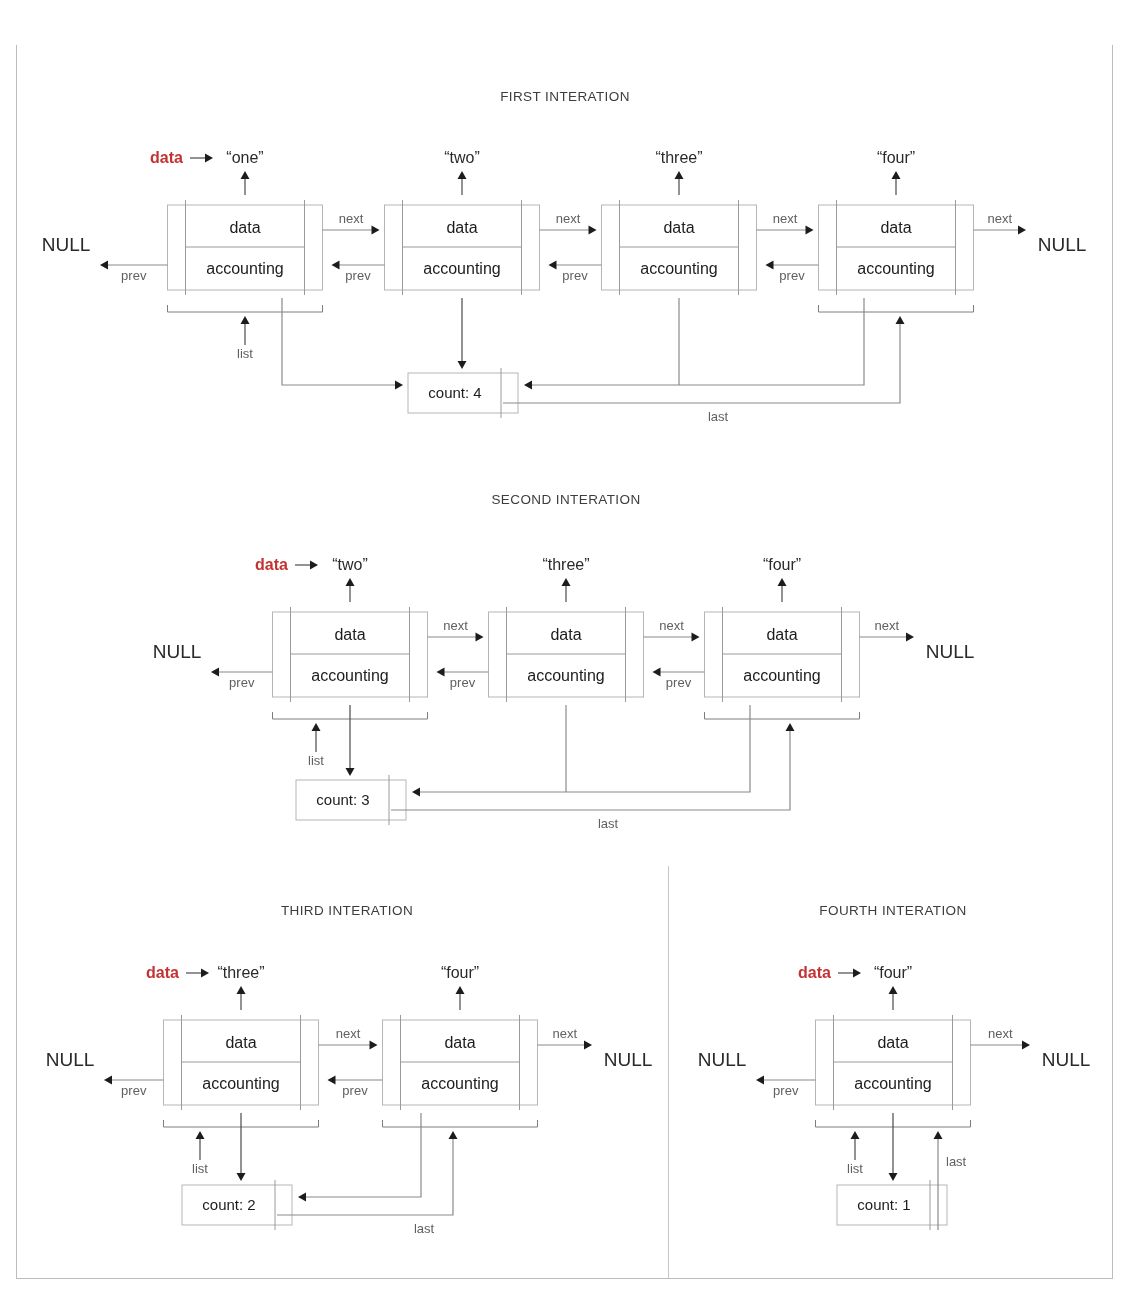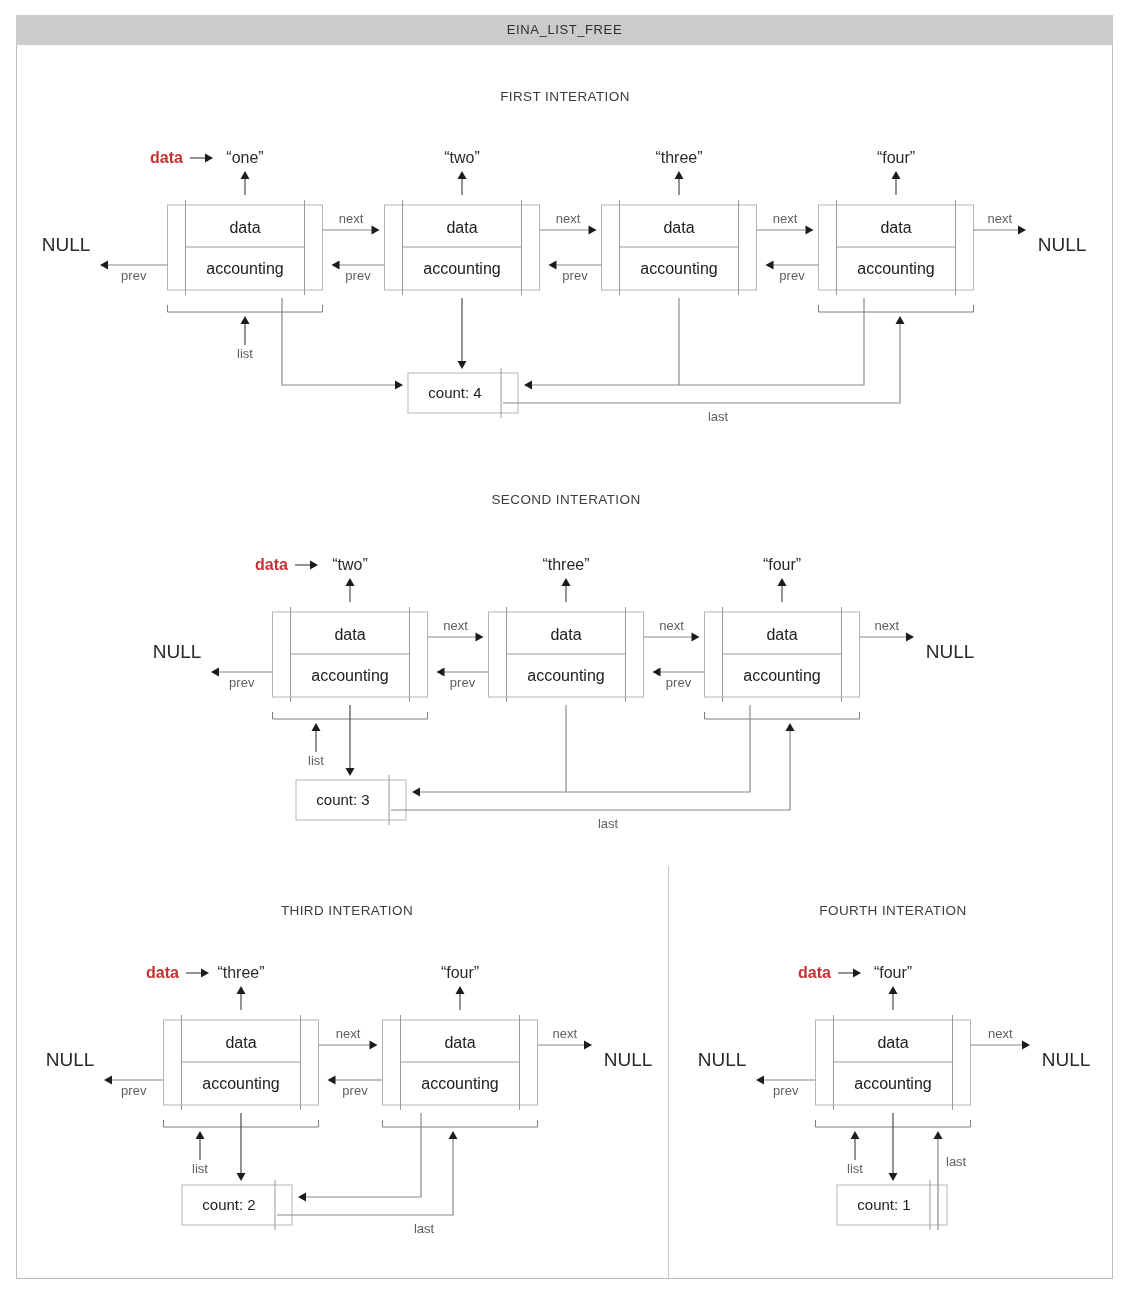--- a/index.html
+++ b/index.html
@@ -24,23 +24,20 @@
   .in{stroke:#9a9a9a;fill:none;stroke-width:1;}
   .br{stroke:#7d7d7d;fill:none;stroke-width:1;}
   .ln{stroke:#8a8a8a;fill:none;stroke-width:1.2;}
   .dk{stroke:#4a4a4a;fill:none;stroke-width:1.2;}
   .hd{fill:#1c1c1c;stroke:none;}
 </style>
 </head>
 <body>
 
 <div class="page">
-  <div class="header-bar">
-    <span>EINA_LIST_FREE</span>
-  </div>
   <div class="frame"></div>
   <div class="divider"></div>
   <svg id="diagram" width="1130" height="1296" viewBox="0 0 1130 1296">
       <g>
         <text x="565" y="101" class="tt" text-anchor="middle">FIRST INTERATION</text>
         <rect x="167.5" y="205" width="155" height="85" class="bx"></rect>
         <line x1="185.5" y1="200" x2="185.5" y2="295" class="in"></line>
         <line x1="304.5" y1="200" x2="304.5" y2="295" class="in"></line>
         <line x1="185.5" y1="247" x2="304.5" y2="247" class="in"></line>
         <text x="245" y="233" class="nd" text-anchor="middle">data</text>

